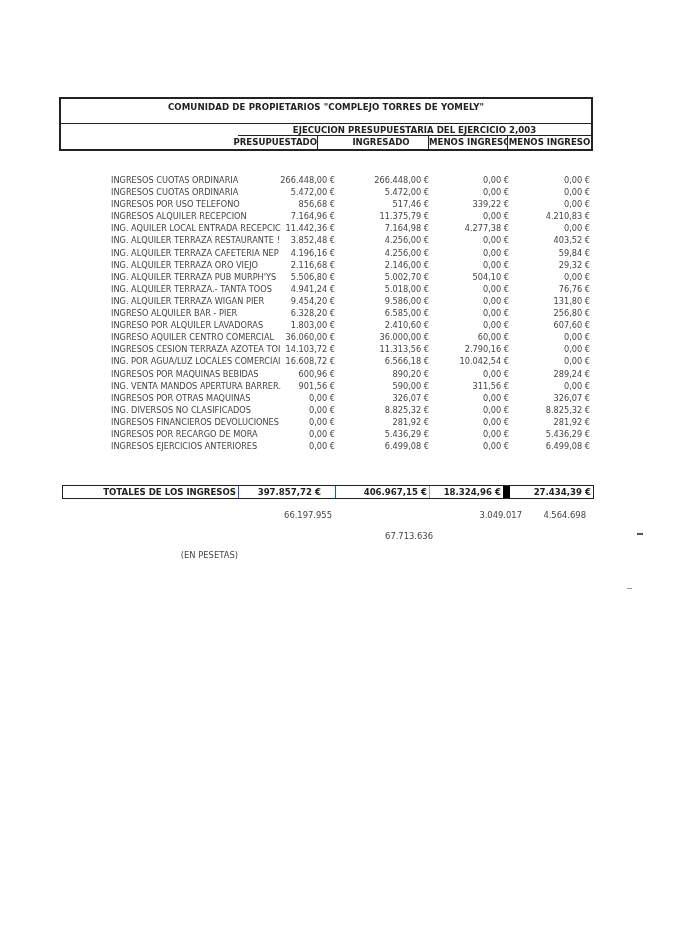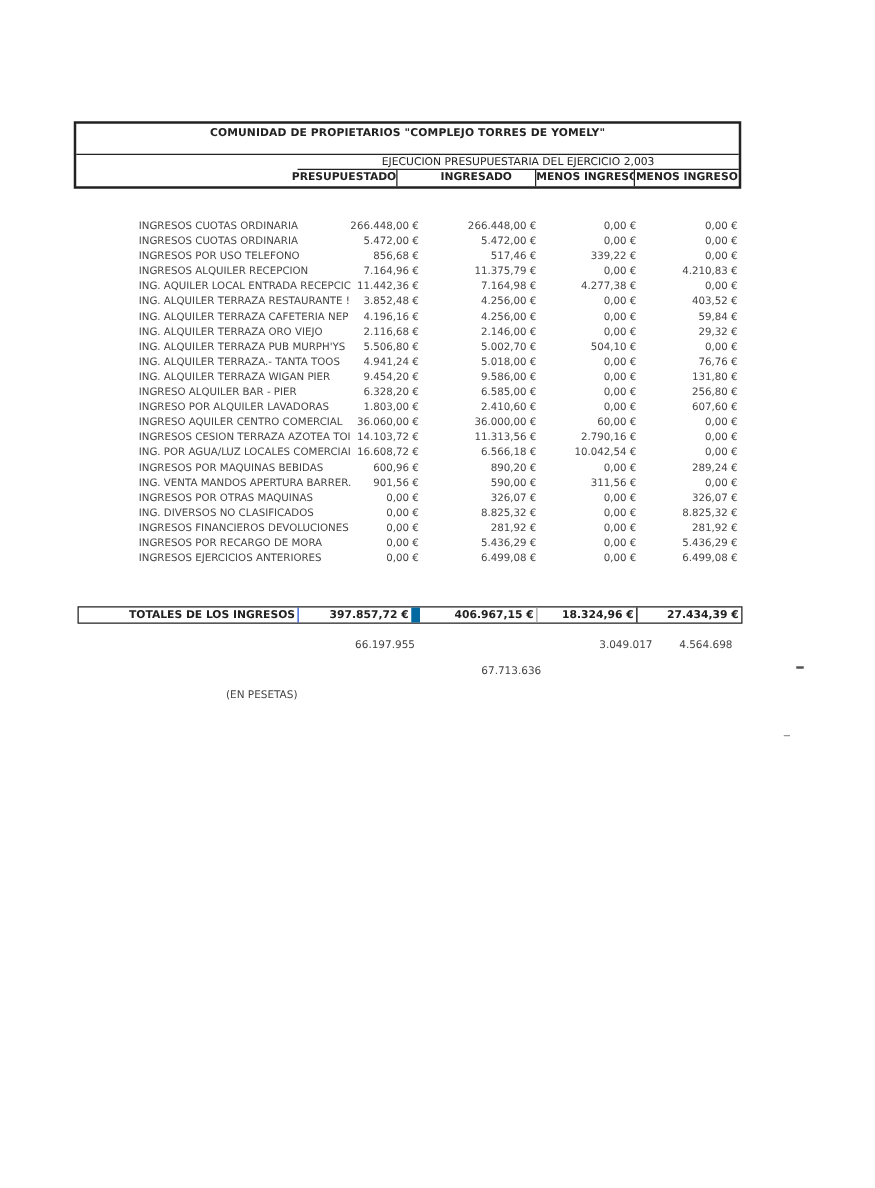--- a/index.html
+++ b/index.html
@@ -5,41 +5,41 @@
     * { box-sizing: border-box; margin: 0; padding: 0; }
     html, body { width: 700px; height: 950px; background: #ffffff; overflow: hidden; }
     body { position: relative; font-family: "DejaVu Sans", sans-serif; color: #333; }
 
     .hdr { position: absolute; left: 59px; top: 97px; width: 534px; height: 54px; border: 2px solid #222; }
     .hdr-title { position: absolute; left: 0; top: 0; width: 100%; height: 25px; border-bottom: 1px solid #222;
       text-align: center; font-size: 8.6px; font-weight: bold; color: #222; padding-top: 3px; letter-spacing: 0.1px; }
     .hdr-concept { position: absolute; left: 0; top: 25px; width: 177px; height: 25px; text-align: center;
       font-size: 8.6px; font-weight: bold; color: #222; line-height: 12.5px; border-right: 1px solid #222; }
     .hdr-exec { position: absolute; left: 177px; top: 25px; width: 353px; height: 12px; border-bottom: 1px solid #222;
-      text-align: center; font-size: 8.6px; font-weight: normal; color: #222; line-height: 12px; }
+      text-align: center; font-size: 8.6px; font-weight: bold; color: #222; line-height: 12px; }
     .hdr-col { position: absolute; top: 37px; height: 13px; font-size: 8.6px; font-weight: bold; color: #222;
       text-align: center; line-height: 13px; border-right: 1px solid #222; white-space: nowrap; overflow: hidden; }
     .hdr-col.last { border-right: none; }
 
     .rows { position: absolute; left: 63px; top: 174px; width: 530px; }
     .row { position: relative; height: 12.1px; font-size: 8.2px; line-height: 12.1px; color: #444; margin-left: 48px; }
     .row span { position: absolute; top: 0; white-space: nowrap; }
     .c-label { left: 0; width: 175px; overflow: hidden; }
     .c-v1 { right: 258px; }
     .c-v2 { right: 164px; }
     .c-v3 { right: 84px; }
     .c-v4 { right: 3px; }
 
     .totals { position: absolute; left: 62px; top: 485px; width: 532px; height: 14px; border: 1px solid #222; }
     .totals span { position: absolute; top: 0; height: 12px; line-height: 12px; font-size: 8.6px; font-weight: bold; color: #222;
       text-align: right; white-space: nowrap; }
     .t-label { left: 0; width: 176px; padding-right: 2px; border-right: 1px solid #1d4ed8; }
-    .t-v1 { left: 176px; width: 97px; padding-right: 2px; border-right: 7px solid #0369a1; }
+    .t-v1 { left: 176px; width: 97px; padding-right: 14px; border-right: 1px solid #0369a1; }
     .t-v2 { left: 273px; width: 94px; padding-right: 2px; border-right: 1px solid #a3a3a3; }
-    .t-v3 { left: 367px; width: 80px; padding-right: 2px; border-right: 1px solid #000000; }
+    .t-v3 { left: 367px; width: 80px; padding-right: 2px; border-right: 7px solid #000000; }
     .t-v4 { left: 447px; width: 83px; padding-right: 2px; }
 
     .pesetas { position: absolute; left: 62px; top: 510px; width: 532px; height: 12px; font-size: 8.4px; color: #444; }
     .pesetas span { position: absolute; top: 0; white-space: nowrap; }
     .p-label { right: 356px; margin-top: 40px; }
     .p-v1 { right: 262px; }
     .p-v2 { right: 161px; margin-top: 21px; }
     .p-v3 { right: 72px; }
     .p-v4 { right: 8px; }
 

